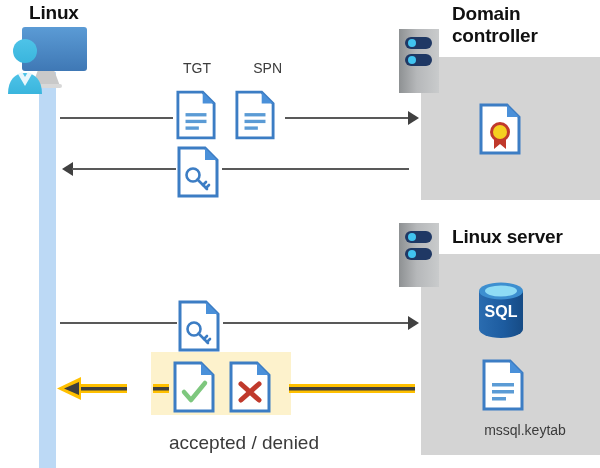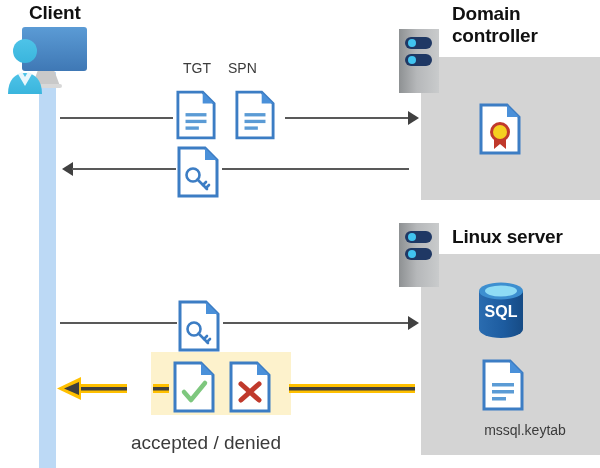--- a/index.html
+++ b/index.html
@@ -103,21 +103,21 @@
       <rect x="18" y="3" width="65" height="44" rx="3" fill="url(#mongrad)"></rect>
 
       <circle cx="21" cy="27" r="12" fill="url(#persongrad)"></circle>
 
       <path d="M4 70 C4 56 11 49 21 49 C31 49 38 56 38 70 Z" fill="url(#persongrad)"></path>
 
       <path d="M14 50 L21 62 L28 50 L24 48 L21 53 L18 48 Z" fill="#e8f6fc"></path>
     </svg>
   </div>
 
-  <div class="abs title-bold" style="left:29px; top:2px; width:110px;">Client</div>
+  <div class="abs title-bold" style="left:29px; top:2px; width:110px;">Linux</div>
 
   <div class="abs" style="left:398px; top:28px; width:42px; height:66px;">
     <svg width="42" height="66" viewBox="0 0 42 66">
       <defs>
         <linearGradient id="towgrad1" x1="0" y1="0" x2="1" y2="0">
           <stop offset="0%" stop-color="#8e9193"></stop>
           <stop offset="45%" stop-color="#b6b8ba"></stop>
           <stop offset="100%" stop-color="#c9cbcc"></stop>
         </linearGradient>
       </defs>
@@ -201,21 +201,21 @@
   <div class="abs" style="left:176px; top:89px; width:40px; height:52px;">
     <svg width="40" height="52" viewBox="0 0 42 52">
       <path d="M2 2 H28 L40 14 V50 H2 Z" fill="#ffffff" stroke="#3c7dc4" stroke-width="3"></path>
       <path d="M28 2 L40 14 H28 Z" fill="#4a90d9"></path>
       <rect x="10" y="24" width="22" height="3.5" fill="#5b9bd5"></rect>
       <rect x="10" y="31" width="22" height="3.5" fill="#5b9bd5"></rect>
       <rect x="10" y="38" width="14" height="3.5" fill="#5b9bd5"></rect>
     </svg>
   </div>
 
-  <div class="abs plain-label" style="left:228px; top:57px; width:54px; text-align:left;">SPN</div>
+  <div class="abs plain-label" style="left:228px; top:57px; width:54px; text-align:right;">SPN</div>
   <div class="abs" style="left:235px; top:89px; width:40px; height:52px;">
     <svg width="40" height="52" viewBox="0 0 42 52">
       <path d="M2 2 H28 L40 14 V50 H2 Z" fill="#ffffff" stroke="#3c7dc4" stroke-width="3"></path>
       <path d="M28 2 L40 14 H28 Z" fill="#4a90d9"></path>
       <rect x="10" y="24" width="22" height="3.5" fill="#5b9bd5"></rect>
       <rect x="10" y="31" width="22" height="3.5" fill="#5b9bd5"></rect>
       <rect x="10" y="38" width="14" height="3.5" fill="#5b9bd5"></rect>
     </svg>
   </div>
 
@@ -278,15 +278,15 @@
   </div>
 
   <div class="abs" style="left:228px; top:361px; width:44px; height:52px;">
     <svg width="44" height="52" viewBox="0 0 42 52">
       <path d="M2 2 H28 L40 14 V50 H2 Z" fill="#ffffff" stroke="#3c7dc4" stroke-width="3"></path>
       <path d="M28 2 L40 14 H28 Z" fill="#4a90d9"></path>
       <path d="M12 23 L30 39 M30 23 L12 39" fill="none" stroke="#c0392b" stroke-width="5" stroke-linecap="round"></path>
     </svg>
   </div>
 
-  <div class="abs small-label" style="left:131px; top:432px; width:180px; text-align:left;">accepted / denied</div>
+  <div class="abs small-label" style="left:139px; top:432px; width:180px; text-align:right;">accepted / denied</div>
 
 </div>
 
 </body></html>

